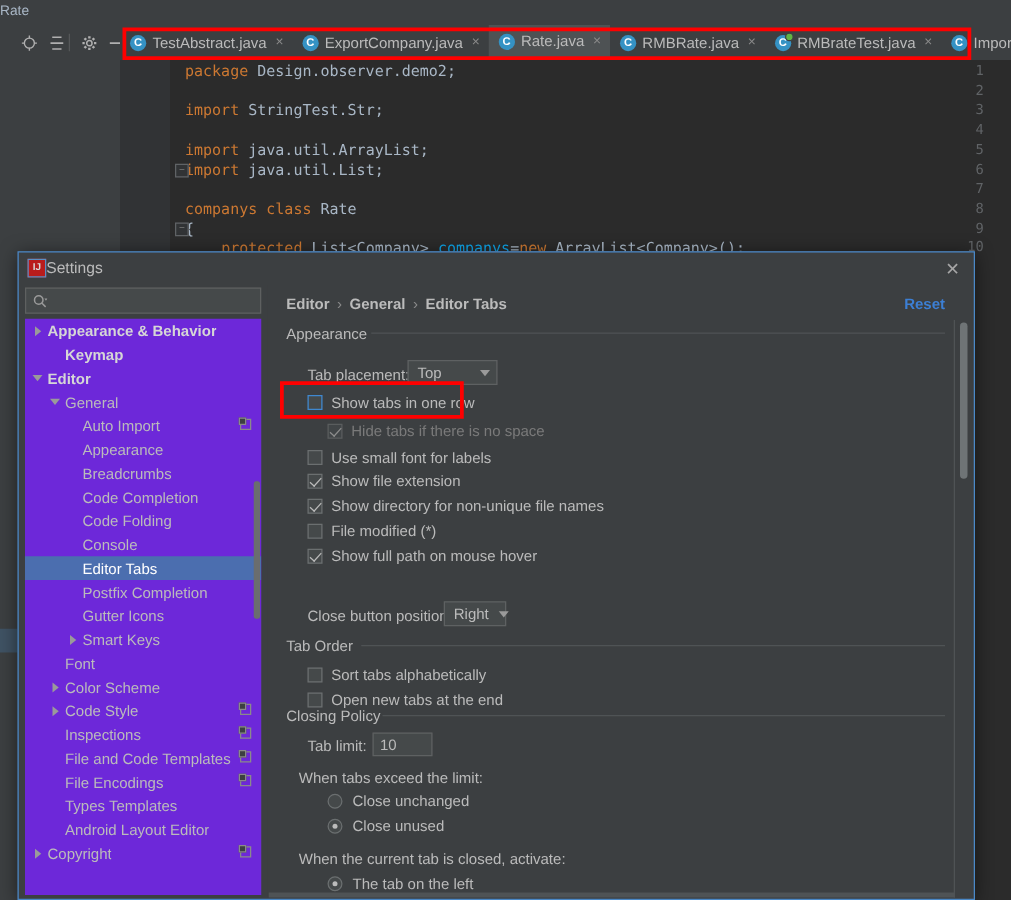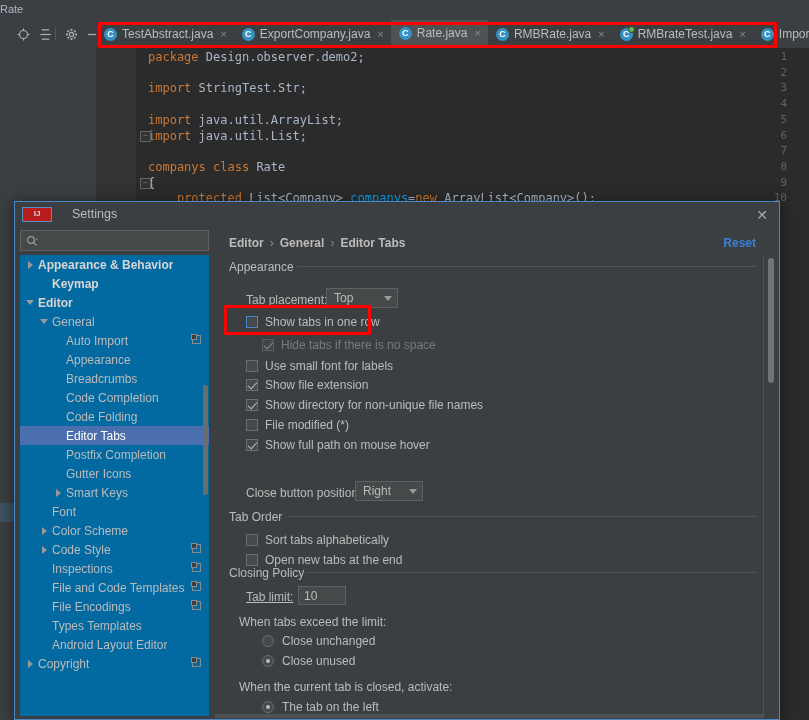--- a/index.html
+++ b/index.html
@@ -116,21 +116,21 @@
     background:#3c3f41;
     border:1px solid #4a88c7;
     box-sizing:border-box;
     box-shadow:0 2px 14px rgba(0,0,0,.55);
   }
   .dlg-title {
     position:absolute; left:0; top:0; width:100%; height:24px;
     display:flex; align-items:center;
   }
   .dlg-logo {
-    width:30px; height:15px; margin-left:7px; margin-right:20px;
+    width:15px; height:15px; margin-left:7px; margin-right:0;
     background:#b91c1c; border:1px solid #5a8fc4;
     display:flex; align-items:center; justify-content:center;
     font-size:8px; font-weight:bold; color:#d8d8d8; line-height:1;
     box-sizing:border-box;
   }
   .dlg-title-text { font-size:12.5px; color:#bbbbbb; }
   .dlg-close {
     position:absolute; right:9px; top:5px; width:16px; height:16px;
     display:flex; align-items:center; justify-content:center;
     color:#a6a6a6; font-size:14px; line-height:1;
@@ -145,21 +145,21 @@
   .search-icon { margin-left:5px; margin-right:2px; display:flex; }
   .search-input {
     background:transparent; border:0; outline:none;
     color:#bbbbbb; font-family:"Liberation Sans",sans-serif;
     font-size:12px; width:150px; height:17px; padding:0;
   }
 
   
   .tree {
     position:absolute; left:5px; top:53px; width:189px; bottom:3px;
-    background:#0369a1; overflow:hidden;
+    background:#6d28d9; overflow:hidden;
   }
   .tnode {
     position:relative; height:19px; display:flex; align-items:center;
     font-size:12px; color:#bbbbbb; white-space:nowrap;
     padding-right:6px; box-sizing:border-box;
   }
   .tnode.sel { background:#4b6eaf; color:#ffffff; }
   .tnode.bold { font-weight:bold; color:#d6d6d6; }
   .arrow {
     width:9px; height:9px; flex:0 0 auto; margin-right:3px;
@@ -451,20 +451,24 @@
             <span class="tnode-label">Breadcrumbs</span>
           </div>
           <div class="tnode" style="padding-left: 34px;">
             <span class="arrow"></span>
             <span class="tnode-label">Code Completion</span>
           </div>
           <div class="tnode" style="padding-left: 34px;">
             <span class="arrow"></span>
             <span class="tnode-label">Code Folding</span>
           </div>
+          <div class="tnode" style="padding-left: 34px;">
+            <span class="arrow"></span>
+            <span class="tnode-label">Console</span>
+          </div>
           <div class="tnode sel" style="padding-left: 34px;">
             <span class="arrow"></span>
             <span class="tnode-label">Editor Tabs</span>
           </div>
           <div class="tnode" style="padding-left: 34px;">
             <span class="arrow"></span>
             <span class="tnode-label">Postfix Completion</span>
           </div>
           <div class="tnode" style="padding-left: 34px;">
             <span class="arrow"></span>
@@ -569,21 +573,21 @@
             <span class="cbox"></span>
             <span>File modified (*)</span>
           </div>
           <div class="cbrow" style="left: 32px; top: 210px;">
             <span class="cbox checked"></span>
             <span>Show full path on mouse hover</span>
           </div>
         </div>
 
       <div class="lbl" style="left:32px; top:258px;">Close button position:</div>
-      <div class="combo" style="left:141px; top:253px; width:68px;">
+      <div class="combo" style="left:141px; top:253px; width:50px;">
         <span>Right</span>
         <span class="combo-arrow"></span>
       </div>
 
       <div class="group-head" style="left:15px; top:282px;">Tab Order</div>
       <div class="group-rule" style="left:75px; top:288px; right:22px;"></div>
 
       <div id="taborder-cb-holder">
           <div class="cbrow" style="left: 32px; top: 305px;">
             <span class="cbox"></span>
@@ -591,21 +595,21 @@
           </div>
           <div class="cbrow" style="left: 32px; top: 325px;">
             <span class="cbox"></span>
             <span>Open new tabs at the end</span>
           </div>
         </div>
 
       <div class="group-head" style="left:15px; top:338px;">Closing Policy</div>
       <div class="group-rule" style="left:92px; top:344px; right:22px;"></div>
 
-      <div class="lbl" style="left:32px; top:362px;text-decoration:underline;">Tab limit:</div>
+      <div class="lbl" style="left:32px; top:362px;">Tab limit:</div>
       <div class="txtfield" style="left:84px; top:358px; width:48px;">
         <span>10</span>
       </div>
 
       <div class="lbl" style="left:25px; top:387px;">When tabs exceed the limit:</div>
       <div id="exceed-radio-holder">
           <div class="radrow" style="left: 48px; top: 406px;">
             <span class="radio"></span>
             <span>Close unchanged</span>
           </div>

